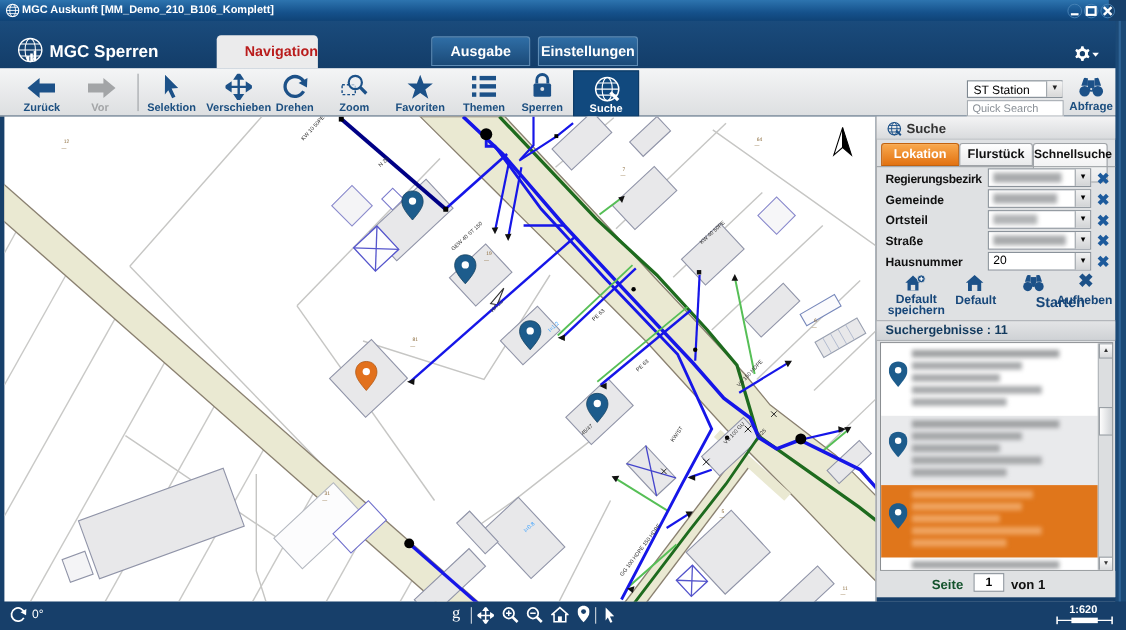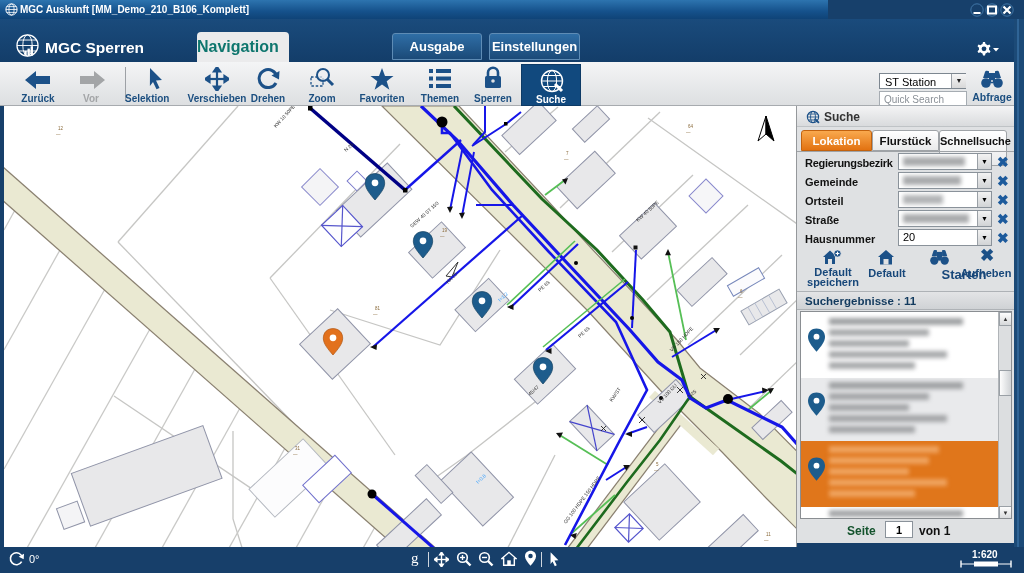--- a/index.html
+++ b/index.html
@@ -4,21 +4,21 @@
 <style>
   * { margin:0; padding:0; box-sizing:border-box; }
   html,body { width:1024px; height:573px; overflow:hidden; font-family:"Liberation Sans", sans-serif; }
   #app { position:relative; width:1024px; height:573px; background:#17406b; }
   .abs { position:absolute; }
 </style>
 </head>
 <body>
 <div id="app">
 
-<div class="abs" style="left:0;top:0;width:828px;height:19px;background:linear-gradient(#2d74af,#15518b 60%,#0f4377);">
+<div class="abs" style="left:0;top:0;width:1008px;height:19px;background:linear-gradient(#2d74af,#15518b 60%,#0f4377);">
 
   <svg class="abs" style="left:5px;top:3px;" width="13" height="13" viewBox="0 0 13 13">
         <circle cx="6.5" cy="6.5" r="5.6" fill="none" stroke="#fff" stroke-width="1"></circle>
         <ellipse cx="6.5" cy="6.5" rx="2.6" ry="5.6" fill="none" stroke="#fff" stroke-width="0.8"></ellipse>
         <line x1="0.9" y1="6.5" x2="12.1" y2="6.5" stroke="#fff" stroke-width="0.8"></line>
         <line x1="1.6" y1="3.6" x2="11.4" y2="3.6" stroke="#fff" stroke-width="0.8"></line>
         <line x1="1.6" y1="9.4" x2="11.4" y2="9.4" stroke="#fff" stroke-width="0.8"></line>
       </svg>
 
   <div class="abs" style="left:20px;top:4px;color:#fff;font-size:10px;font-weight:bold;">MGC Auskunft [MM_Demo_210_B106_Komplett]</div>
@@ -42,21 +42,21 @@
         <line x1="2.5" y1="16" x2="29.5" y2="16" stroke="#fff" stroke-width="1.2"></line>
         <line x1="4.5" y1="9" x2="27.5" y2="9" stroke="#fff" stroke-width="1.2"></line>
         <line x1="4.5" y1="23" x2="27.5" y2="23" stroke="#fff" stroke-width="1.2"></line>
         <rect x="16" y="20" width="3" height="9" fill="#fff"></rect>
         <rect x="20" y="17" width="3" height="12" fill="#fff"></rect>
         <rect x="12" y="23" width="3" height="6" fill="#fff"></rect>
       </svg>
 
   <div class="abs" style="left:45px;top:20px;color:#fff;font-size:15.5px;font-weight:bold;">MGC Sperren</div>
 
-  <div class="abs" style="left:197px;top:13px;width:92px;height:30px;background:#ebebec;border-radius:4px 4px 0 0;color:#0f766e;font-size:16px;font-weight:bold;text-align:left;line-height:30px;">Navigation</div>
+  <div class="abs" style="left:197px;top:13px;width:92px;height:30px;background:#ebebec;border-radius:4px 4px 0 0;color:#b91c1c;font-size:13px;font-weight:bold;text-align:right;line-height:30px;">Navigation</div>
 
 
   <div class="abs" style="left:489px;top:14px;width:91px;height:27px;background:linear-gradient(#2f6ea6,#1b4a78);border:1px solid #5e8cb5;border-radius:3px 3px 0 0;color:#fff;font-size:13px;font-weight:bold;text-align:center;line-height:25px;">Einstellungen</div>
 
   <div class="abs" style="left:392px;top:14px;width:90px;height:27px;background:linear-gradient(#2f6ea6,#1b4a78);border:1px solid #5e8cb5;border-radius:3px 3px 0 0;color:#fff;font-size:13px;font-weight:bold;text-align:center;line-height:25px;">Ausgabe</div>
 
   <svg class="abs" style="left:974px;top:21px;" width="26" height="20" viewBox="0 0 26 20">
         <g fill="#fff">
           <path d="M9 2 L11 2 L11.5 4 A6 6 0 0 1 13.5 5.2 L15.5 4.5 L16.5 6.2 L15 7.7 A6 6 0 0 1 15 9.8 L16.5 11.3 L15.5 13 L13.5 12.3 A6 6 0 0 1 11.5 13.5 L11 15.5 L9 15.5 L8.5 13.5 A6 6 0 0 1 6.5 12.3 L4.5 13 L3.5 11.3 L5 9.8 A6 6 0 0 1 5 7.7 L3.5 6.2 L4.5 4.5 L6.5 5.2 A6 6 0 0 1 8.5 4 Z"></path>
           <circle cx="10" cy="8.8" r="2.4" fill="#143f6c"></circle>
@@ -75,21 +75,21 @@
   <svg class="abs" style="left:78px;top:8px;" width="28" height="20" viewBox="0 0 28 20">
         <path d="M16 1 L16 6 L2 6 L2 14 L16 14 L16 19 L27 10 Z" fill="#a3a5a7"></path>
       </svg>
   <div class="abs" style="left:61px;top:31px;width:60px;text-align:center;color:#a3a5a7;font-size:10px;font-weight:bold;">Vor</div>
 
   <div class="abs" style="left:125px;top:5px;width:1px;height:34px;background:#9da1a5;"></div>
 
   <svg class="abs" style="left:146px;top:5px;" width="20" height="24" viewBox="0 0 20 24">
         <path d="M4 1 L16 13 L10 13.5 L13.5 21 L10.5 22.3 L7 15 L3.9 19 Z" fill="#1c5188"></path>
       </svg>
-  <div class="abs" style="left:125px;top:31px;width:62px;text-align:left;color:#1c4f80;font-size:10px;font-weight:bold;">Selektion</div>
+  <div class="abs" style="left:125px;top:31px;width:62px;text-align:center;color:#1c4f80;font-size:10px;font-weight:bold;">Selektion</div>
 
   <svg class="abs" style="left:205px;top:5px;" width="24" height="24" viewBox="0 0 24 24">
         <g stroke="#1c5188" stroke-width="2.2" fill="#1c5188">
           <line x1="12" y1="4" x2="12" y2="20"></line>
           <line x1="4" y1="12" x2="20" y2="12"></line>
           <path d="M12 0 L15 4.5 L9 4.5 Z"></path>
           <path d="M12 24 L15 19.5 L9 19.5 Z"></path>
           <path d="M0 12 L4.5 9 L4.5 15 Z"></path>
           <path d="M24 12 L19.5 9 L19.5 15 Z"></path>
         </g>

